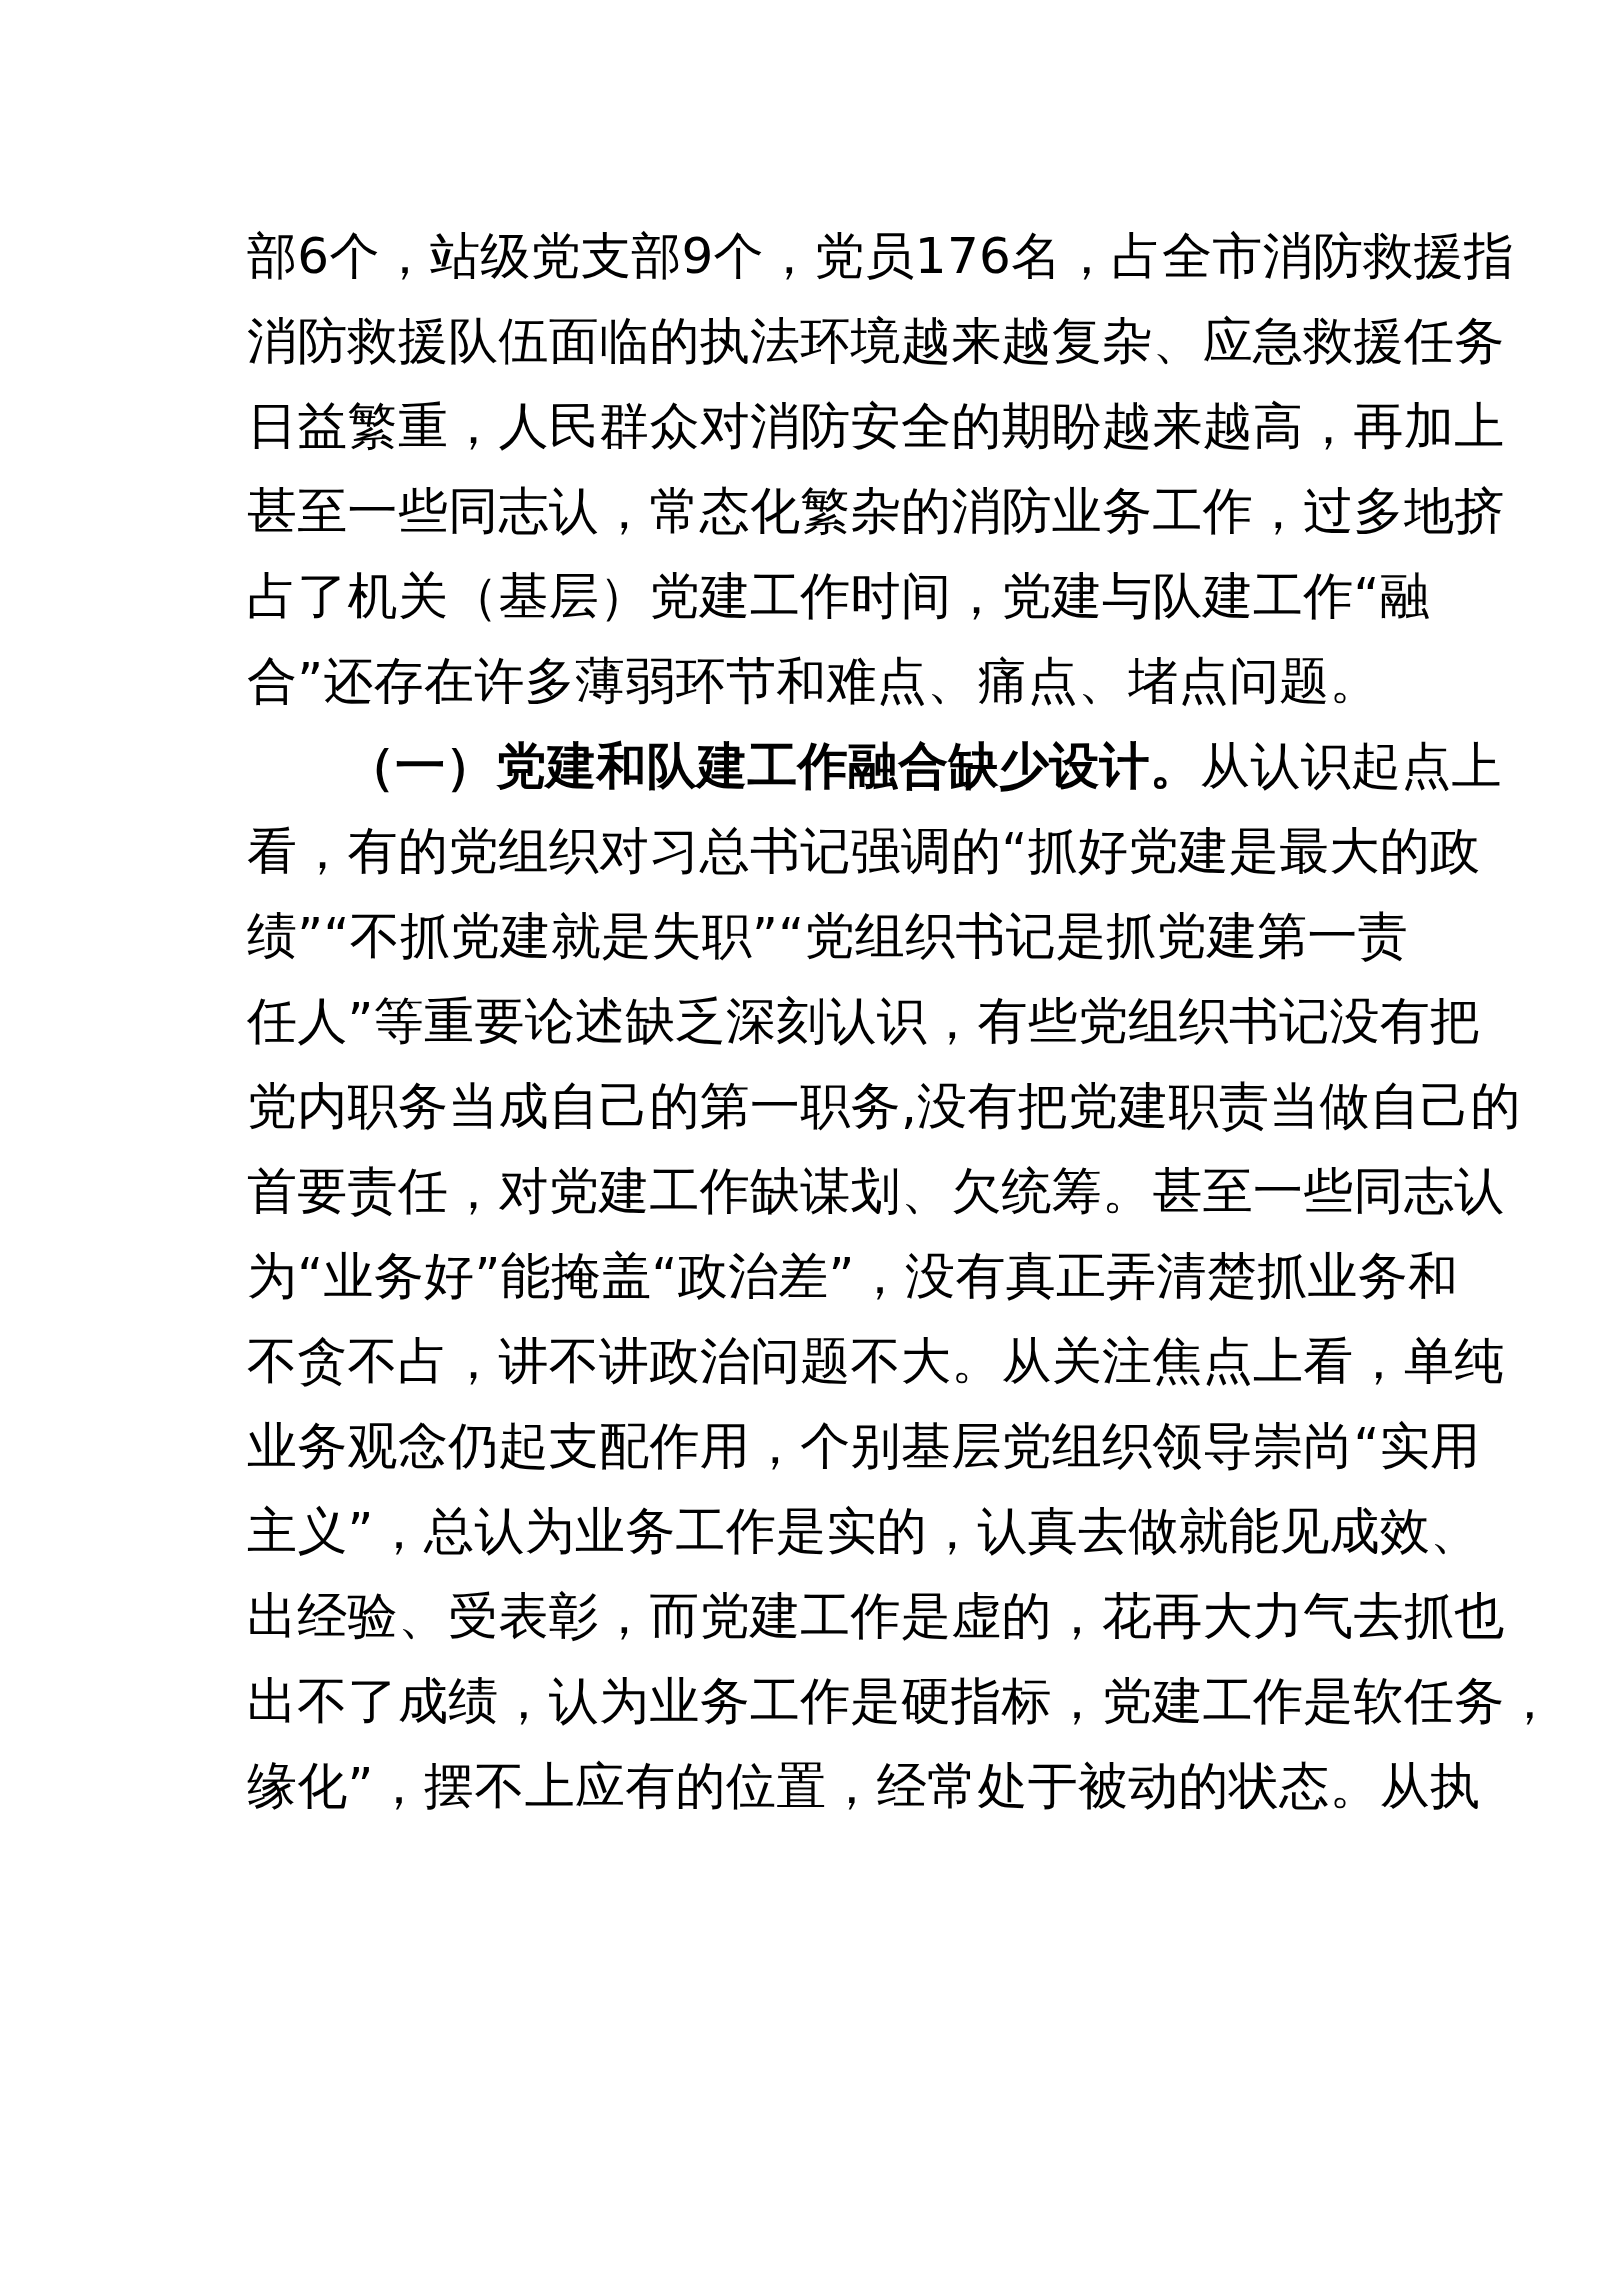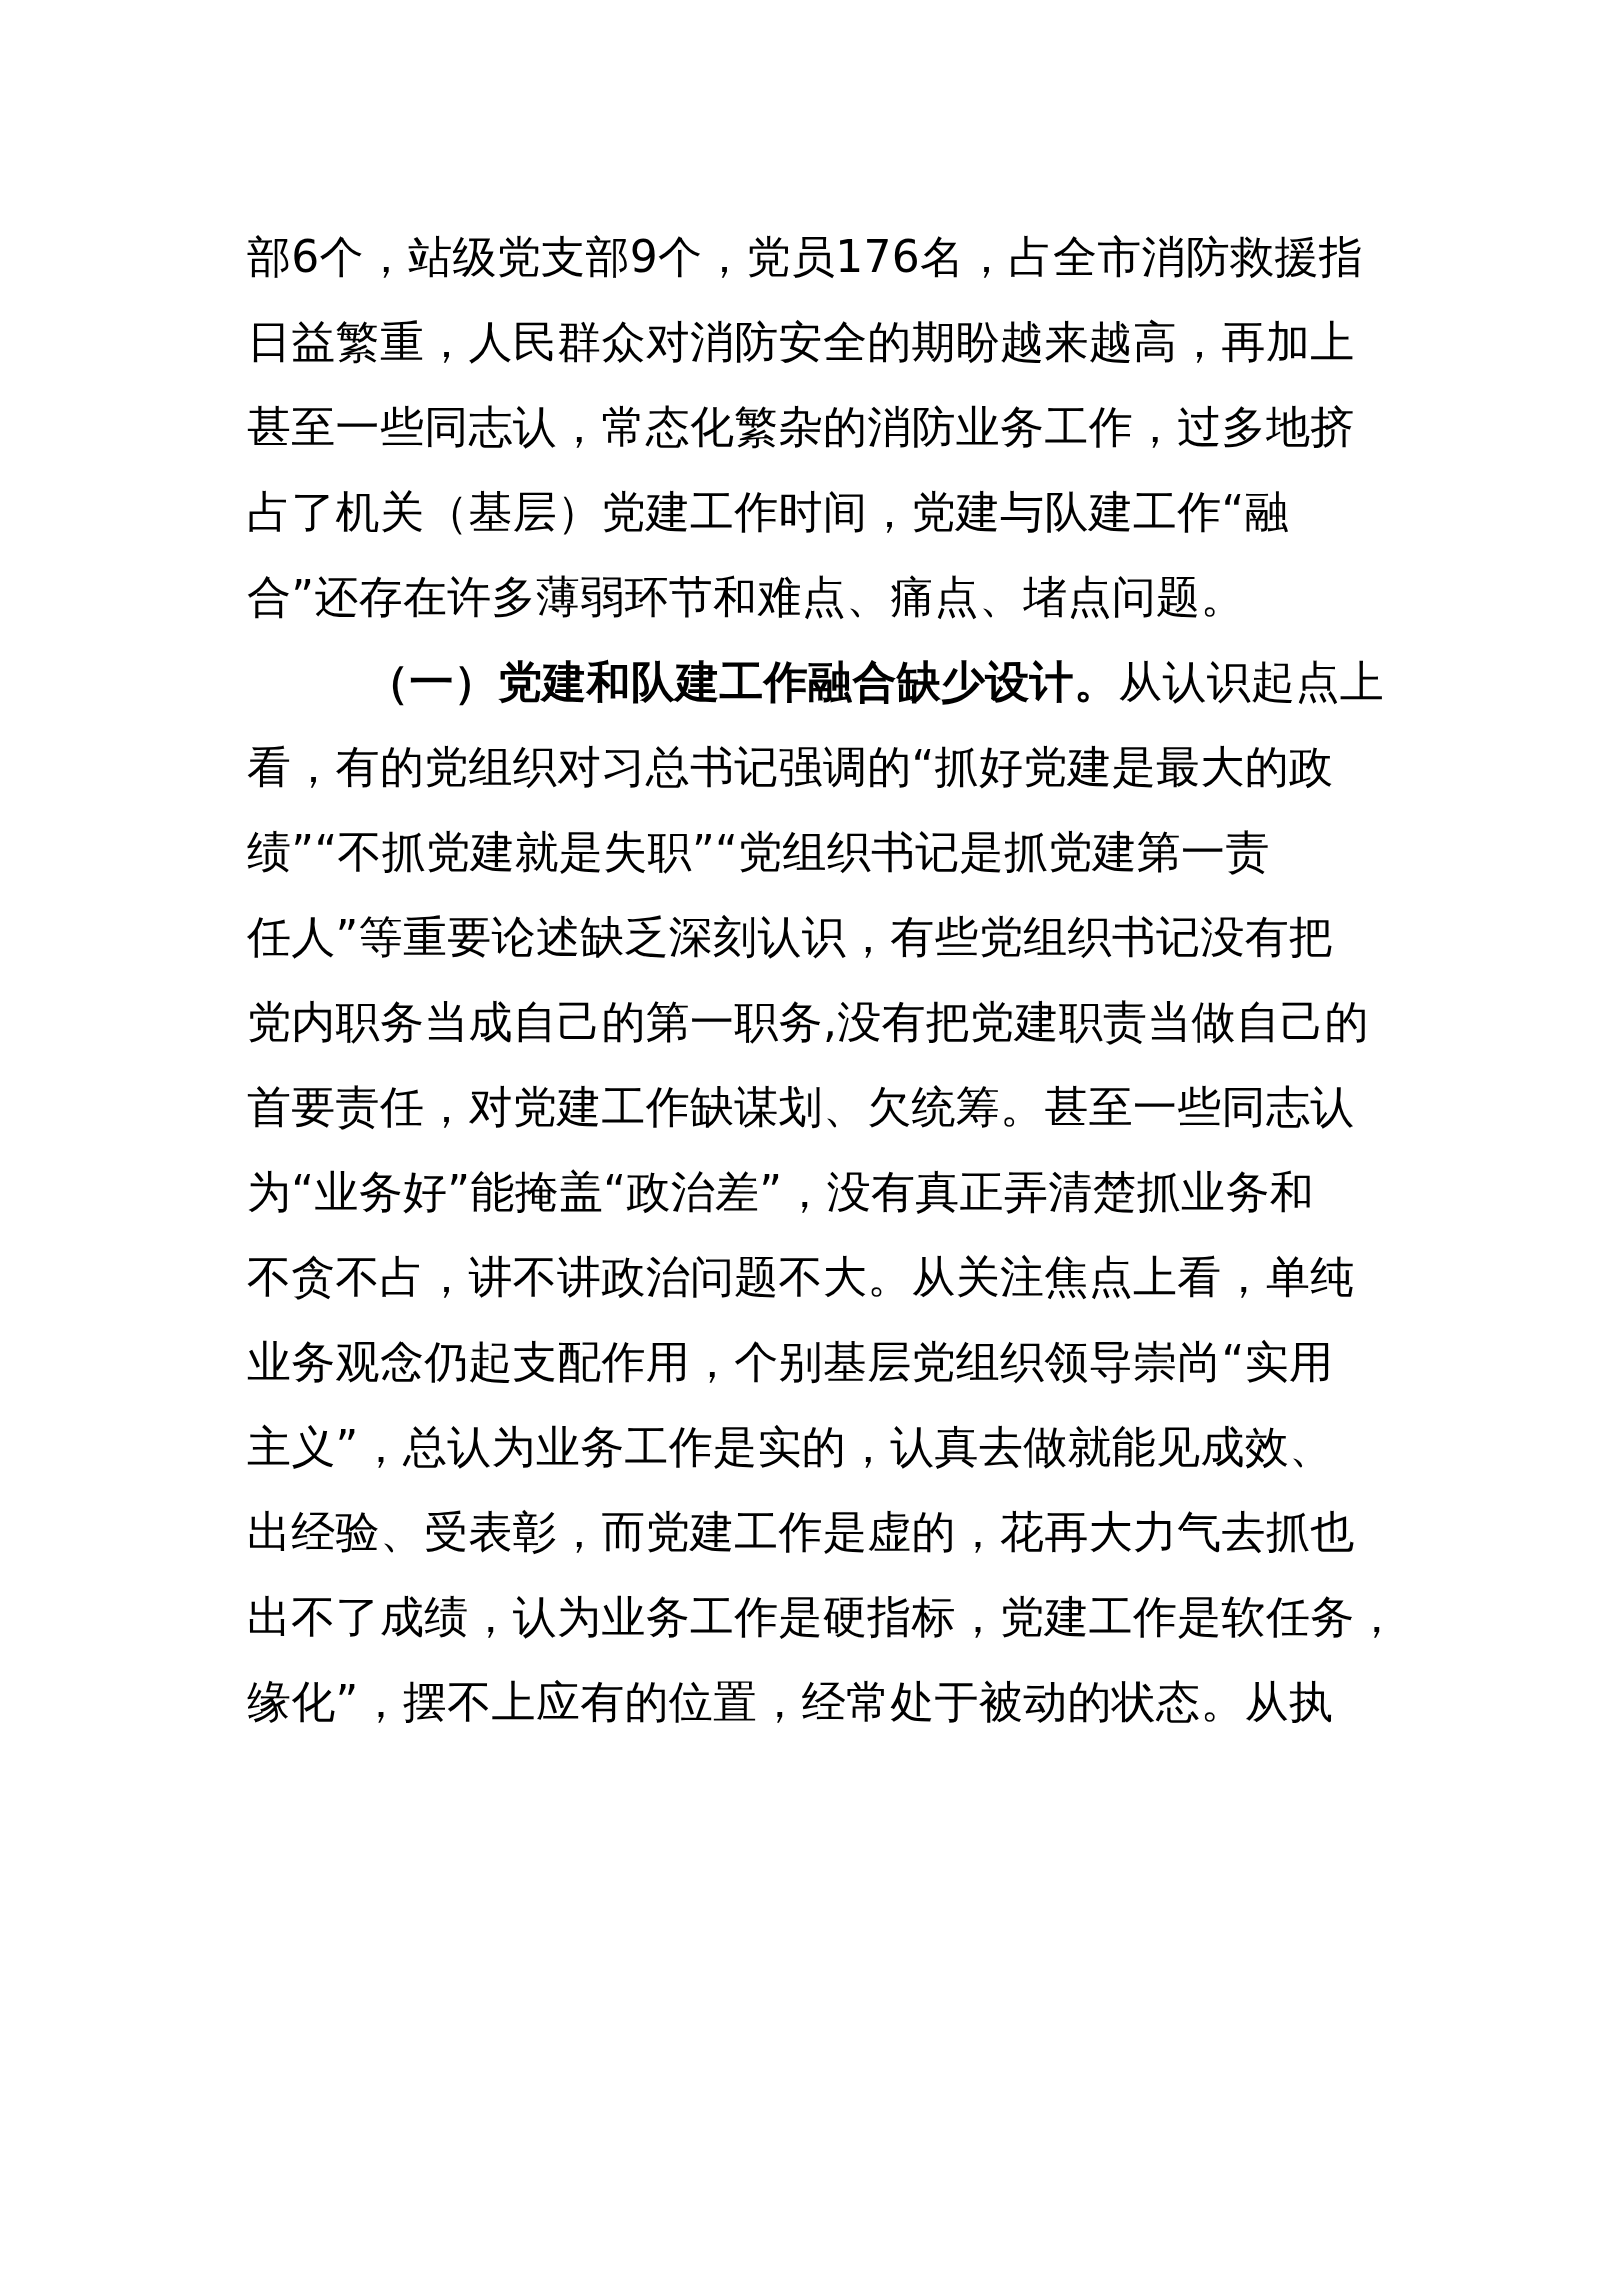--- a/index.html
+++ b/index.html
@@ -25,38 +25,39 @@
     }
     .body-text {
       position: absolute;
       left: 247px;
       top: 227px;
       width: 1137px;
     }
     .line {
       height: 85px;
       line-height: 59px;
-      font-size: 44px;
+      font-size: 50px;
       white-space: nowrap;
       letter-spacing: 0.3px;
     }
     .line.indent {
       padding-left: 98px;
       text-align: right;
     }
     .bold {
       font-weight: bold;
     }
   </style>
 </head>
 <body>
 
 <div class="page">
   <div class="body-text">
     <div class="line">部6个，站级党支部9个，党员176名，占全市消防救援指</div>
+    <div class="line">消防救援队伍面临的执法环境越来越复杂、应急救援任务</div>
     <div class="line">日益繁重，人民群众对消防安全的期盼越来越高，再加上</div>
     <div class="line">甚至一些同志认，常态化繁杂的消防业务工作，过多地挤</div>
     <div class="line">占了机关（基层）党建工作时间，党建与队建工作“融</div>
     <div class="line">合”还存在许多薄弱环节和难点、痛点、堵点问题。</div>
 
     <div class="line indent"><span class="bold">（一）</span><span class="bold">党建和队建工作融合缺少设计。</span><span>从认识起点上</span></div>
 
     <div class="line">看，有的党组织对习总书记强调的“抓好党建是最大的政</div>
     <div class="line">绩”“不抓党建就是失职”“党组织书记是抓党建第一责</div>
     <div class="line">任人”等重要论述缺乏深刻认识，有些党组织书记没有把</div>

